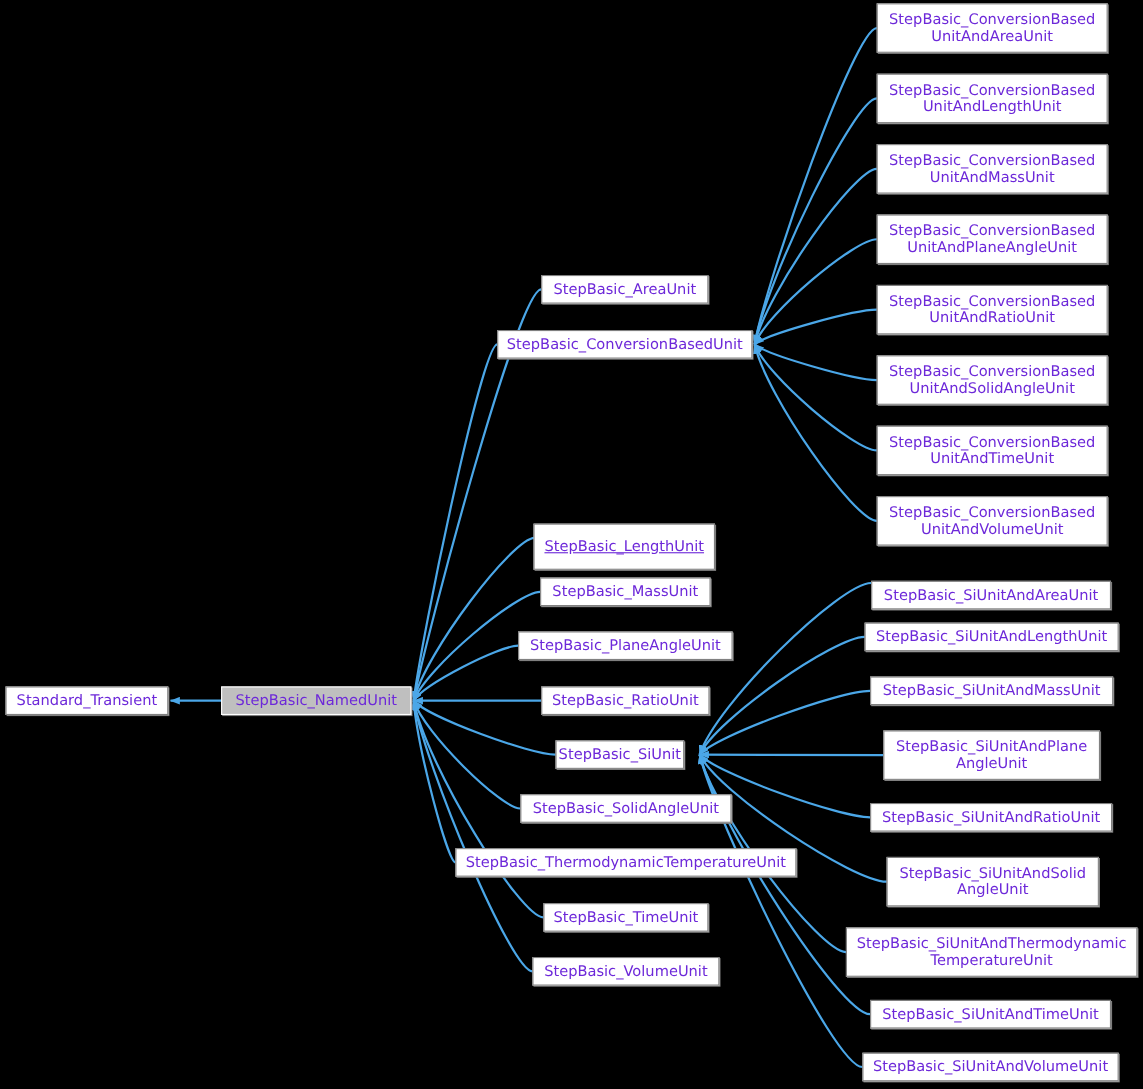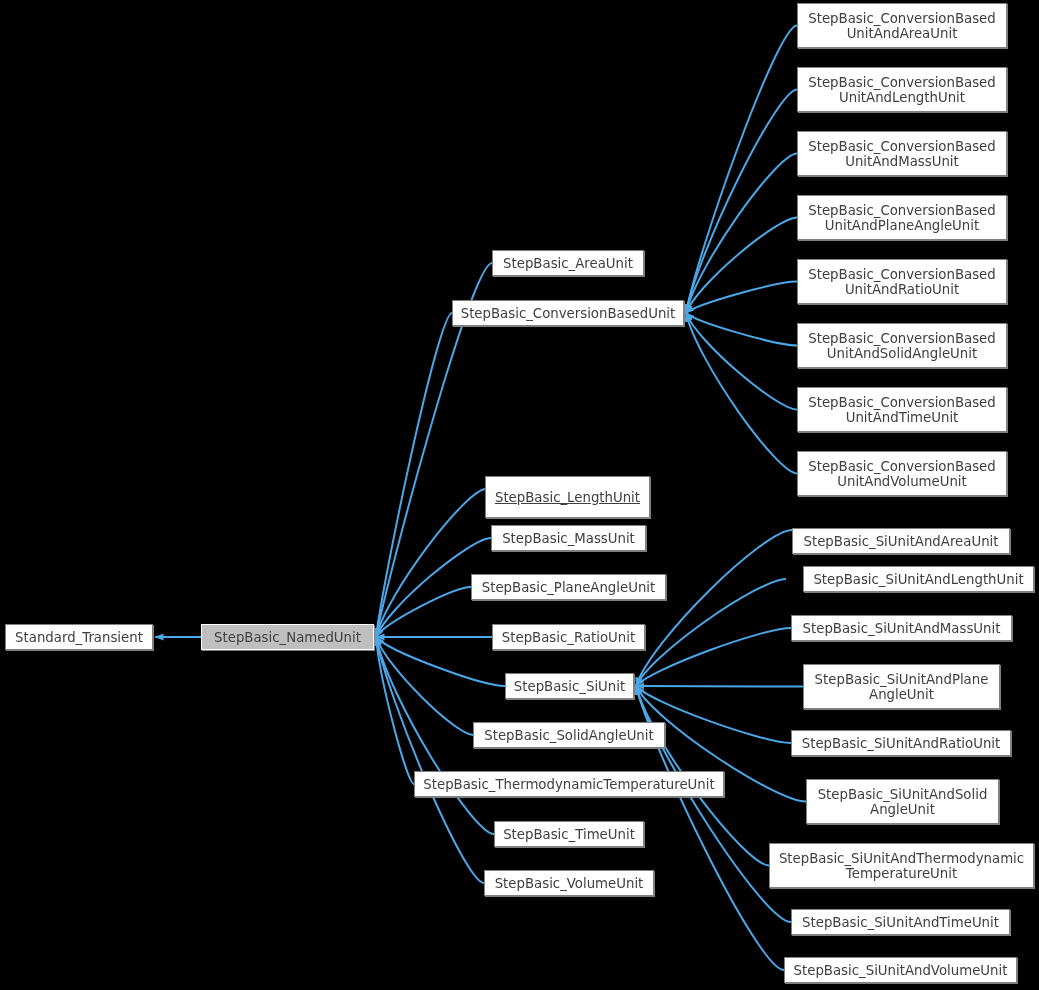--- a/index.html
+++ b/index.html
@@ -26,21 +26,21 @@
   .node {
     position: absolute;
     box-sizing: border-box;
     background: #ffffff;
     border: 1px solid #808080;
     box-shadow: 1px 1px 0 0 #7f7f7f;
     display: flex;
     align-items: center;
     justify-content: center;
     text-align: center;
-    color: #404040;
+    color: #6d28d9;
     font-size: 13.3px;
     line-height: 15px;
     letter-spacing: 0px;
     padding: 0 0;
     white-space: pre-line;
     z-index: 2;
   }
   .node.highlight {
     background: #bfbfbf;
     border: 1px solid #ffffff;
@@ -90,21 +90,21 @@
   </svg>
   <div id="node-layer">
       <div class="node" style="left: 5px; top: 624px; width: 148px; height: 26px;">Standard_Transient</div>
       <div class="node highlight" style="left: 201px; top: 624px; width: 173px; height: 26px;">StepBasic_NamedUnit</div>
       <div class="node" style="left: 492px; top: 250px; width: 152px; height: 26px;">StepBasic_AreaUnit</div>
       <div class="node" style="left: 452px; top: 300px; width: 232px; height: 26px;">StepBasic_ConversionBasedUnit</div>
       <div class="node" style="left: 485px; top: 476px; width: 165px; height: 42px; text-decoration: underline;">StepBasic_LengthUnit</div>
       <div class="node" style="left: 491px; top: 525px; width: 155px; height: 26px;">StepBasic_MassUnit</div>
       <div class="node" style="left: 471px; top: 574px; width: 195px; height: 26px;">StepBasic_PlaneAngleUnit</div>
       <div class="node" style="left: 492px; top: 624px; width: 153px; height: 26px;">StepBasic_RatioUnit</div>
-      <div class="node" style="left: 505px; top: 673px; width: 129px; height: 26px;">StepBasic_SiUnit</div>
+      <div class="node" style="left: 505px; top: 673px; width: 117px; height: 26px;">StepBasic_SiUnit</div>
       <div class="node" style="left: 473px; top: 722px; width: 192px; height: 26px;">StepBasic_SolidAngleUnit</div>
       <div class="node" style="left: 414px; top: 771px; width: 310px; height: 26px;">StepBasic_ThermodynamicTemperatureUnit</div>
       <div class="node" style="left: 494px; top: 821px; width: 150px; height: 26px;">StepBasic_TimeUnit</div>
       <div class="node" style="left: 484px; top: 870px; width: 170px; height: 26px;">StepBasic_VolumeUnit</div>
       <div class="node" style="left: 797px; top: 3px; width: 210px; height: 45px;">StepBasic_ConversionBased
 UnitAndAreaUnit</div>
       <div class="node" style="left: 797px; top: 67px; width: 210px; height: 45px;">StepBasic_ConversionBased
 UnitAndLengthUnit</div>
       <div class="node" style="left: 797px; top: 131px; width: 210px; height: 45px;">StepBasic_ConversionBased
 UnitAndMassUnit</div>
@@ -112,21 +112,21 @@
 UnitAndPlaneAngleUnit</div>
       <div class="node" style="left: 797px; top: 259px; width: 210px; height: 45px;">StepBasic_ConversionBased
 UnitAndRatioUnit</div>
       <div class="node" style="left: 797px; top: 323px; width: 210px; height: 45px;">StepBasic_ConversionBased
 UnitAndSolidAngleUnit</div>
       <div class="node" style="left: 797px; top: 387px; width: 210px; height: 45px;">StepBasic_ConversionBased
 UnitAndTimeUnit</div>
       <div class="node" style="left: 797px; top: 451px; width: 210px; height: 45px;">StepBasic_ConversionBased
 UnitAndVolumeUnit</div>
       <div class="node" style="left: 792px; top: 517px; width: 218px; height: 26px; margin-top: 11px;">StepBasic_SiUnitAndAreaUnit</div>
-      <div class="node" style="left: 786px; top: 566px; width: 231px; height: 26px; margin-left: 17px;">StepBasic_SiUnitAndLengthUnit</div>
+      <div class="node" style="left: 786px; top: 566px; width: 231px; height: 26px;">StepBasic_SiUnitAndLengthUnit</div>
       <div class="node" style="left: 791px; top: 615px; width: 221px; height: 26px;">StepBasic_SiUnitAndMassUnit</div>
       <div class="node" style="left: 803px; top: 664px; width: 197px; height: 45px;">StepBasic_SiUnitAndPlane
 AngleUnit</div>
       <div class="node" style="left: 791px; top: 730px; width: 220px; height: 26px;">StepBasic_SiUnitAndRatioUnit</div>
       <div class="node" style="left: 806px; top: 779px; width: 193px; height: 45px;">StepBasic_SiUnitAndSolid
 AngleUnit</div>
       <div class="node" style="left: 769px; top: 843px; width: 265px; height: 45px;">StepBasic_SiUnitAndThermodynamic
 TemperatureUnit</div>
       <div class="node" style="left: 791px; top: 909px; width: 219px; height: 26px;">StepBasic_SiUnitAndTimeUnit</div>
       <div class="node" style="left: 784px; top: 957px; width: 233px; height: 26px;">StepBasic_SiUnitAndVolumeUnit</div>

